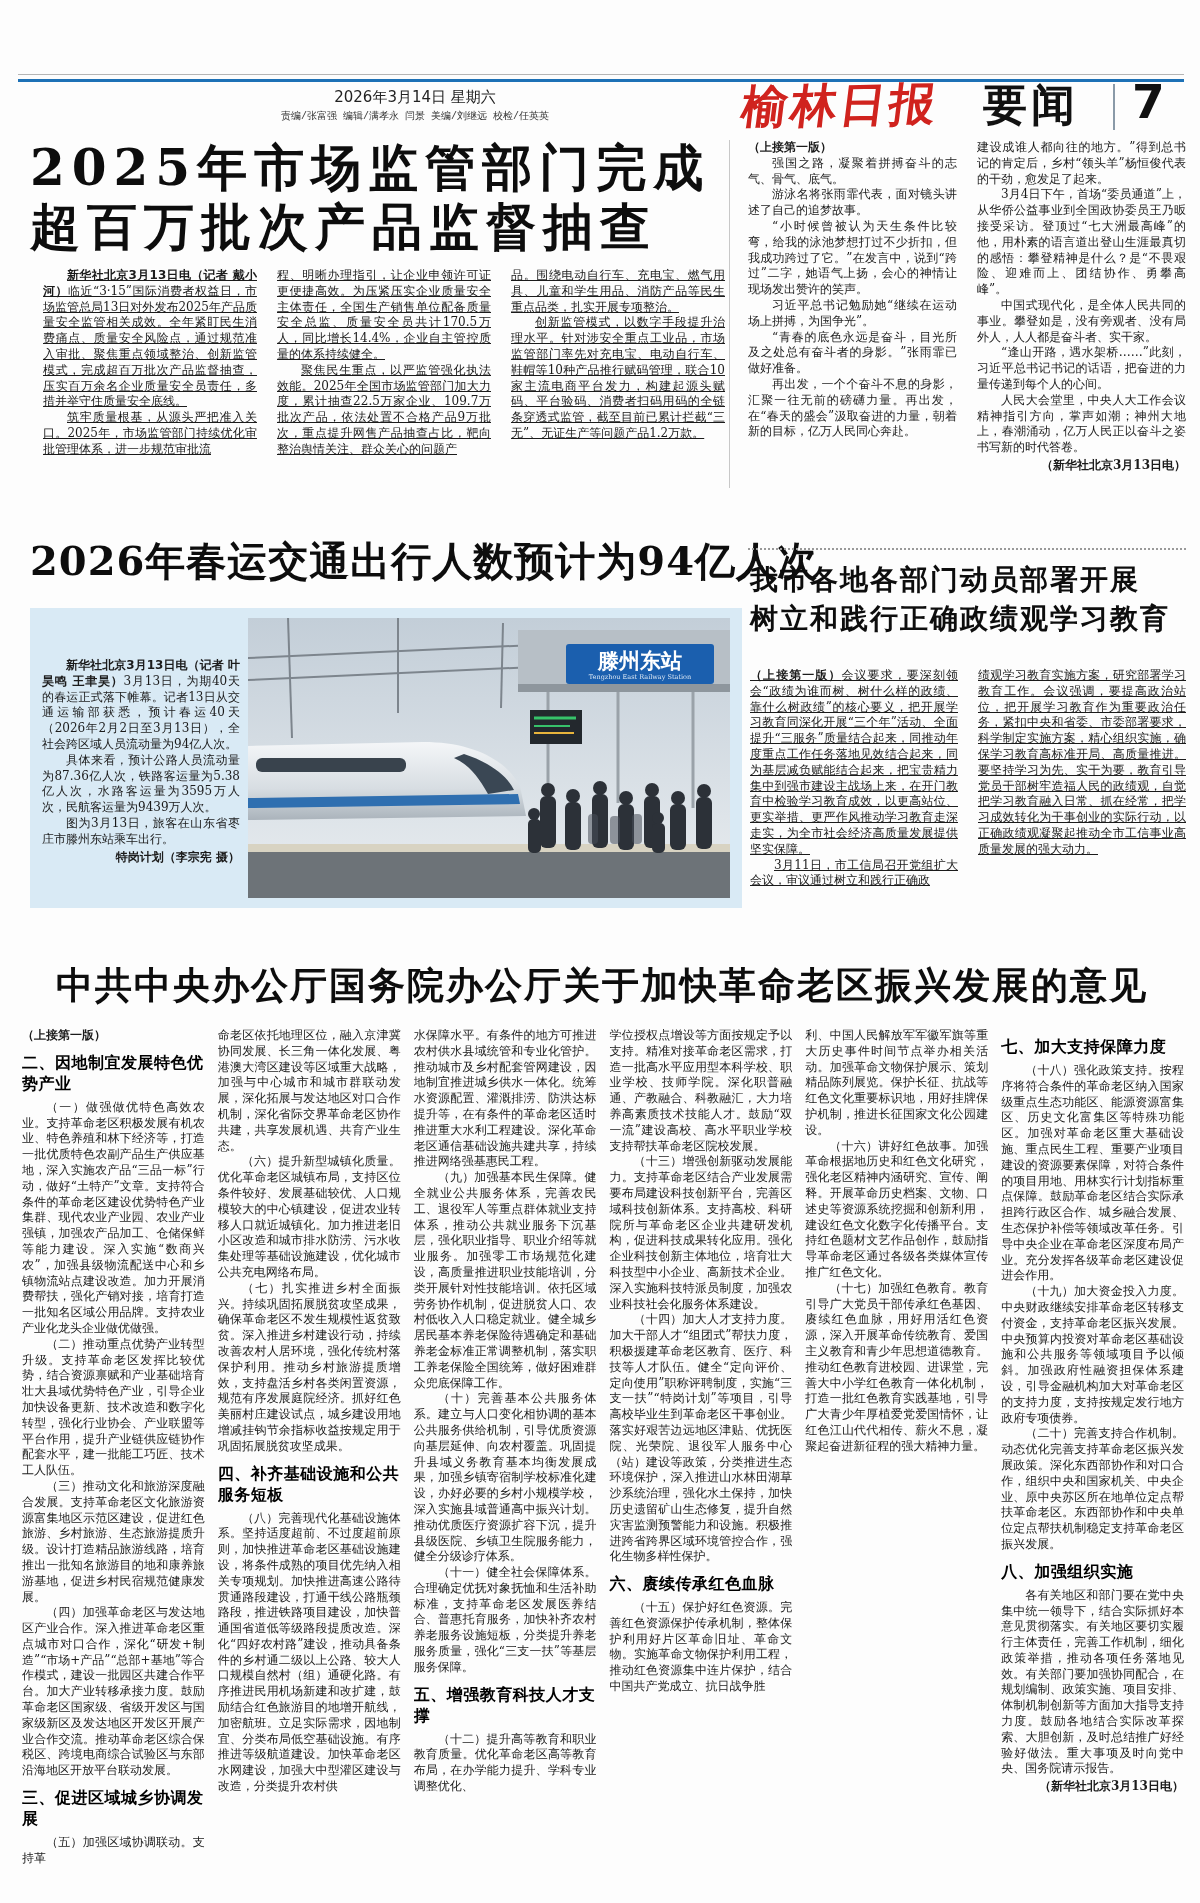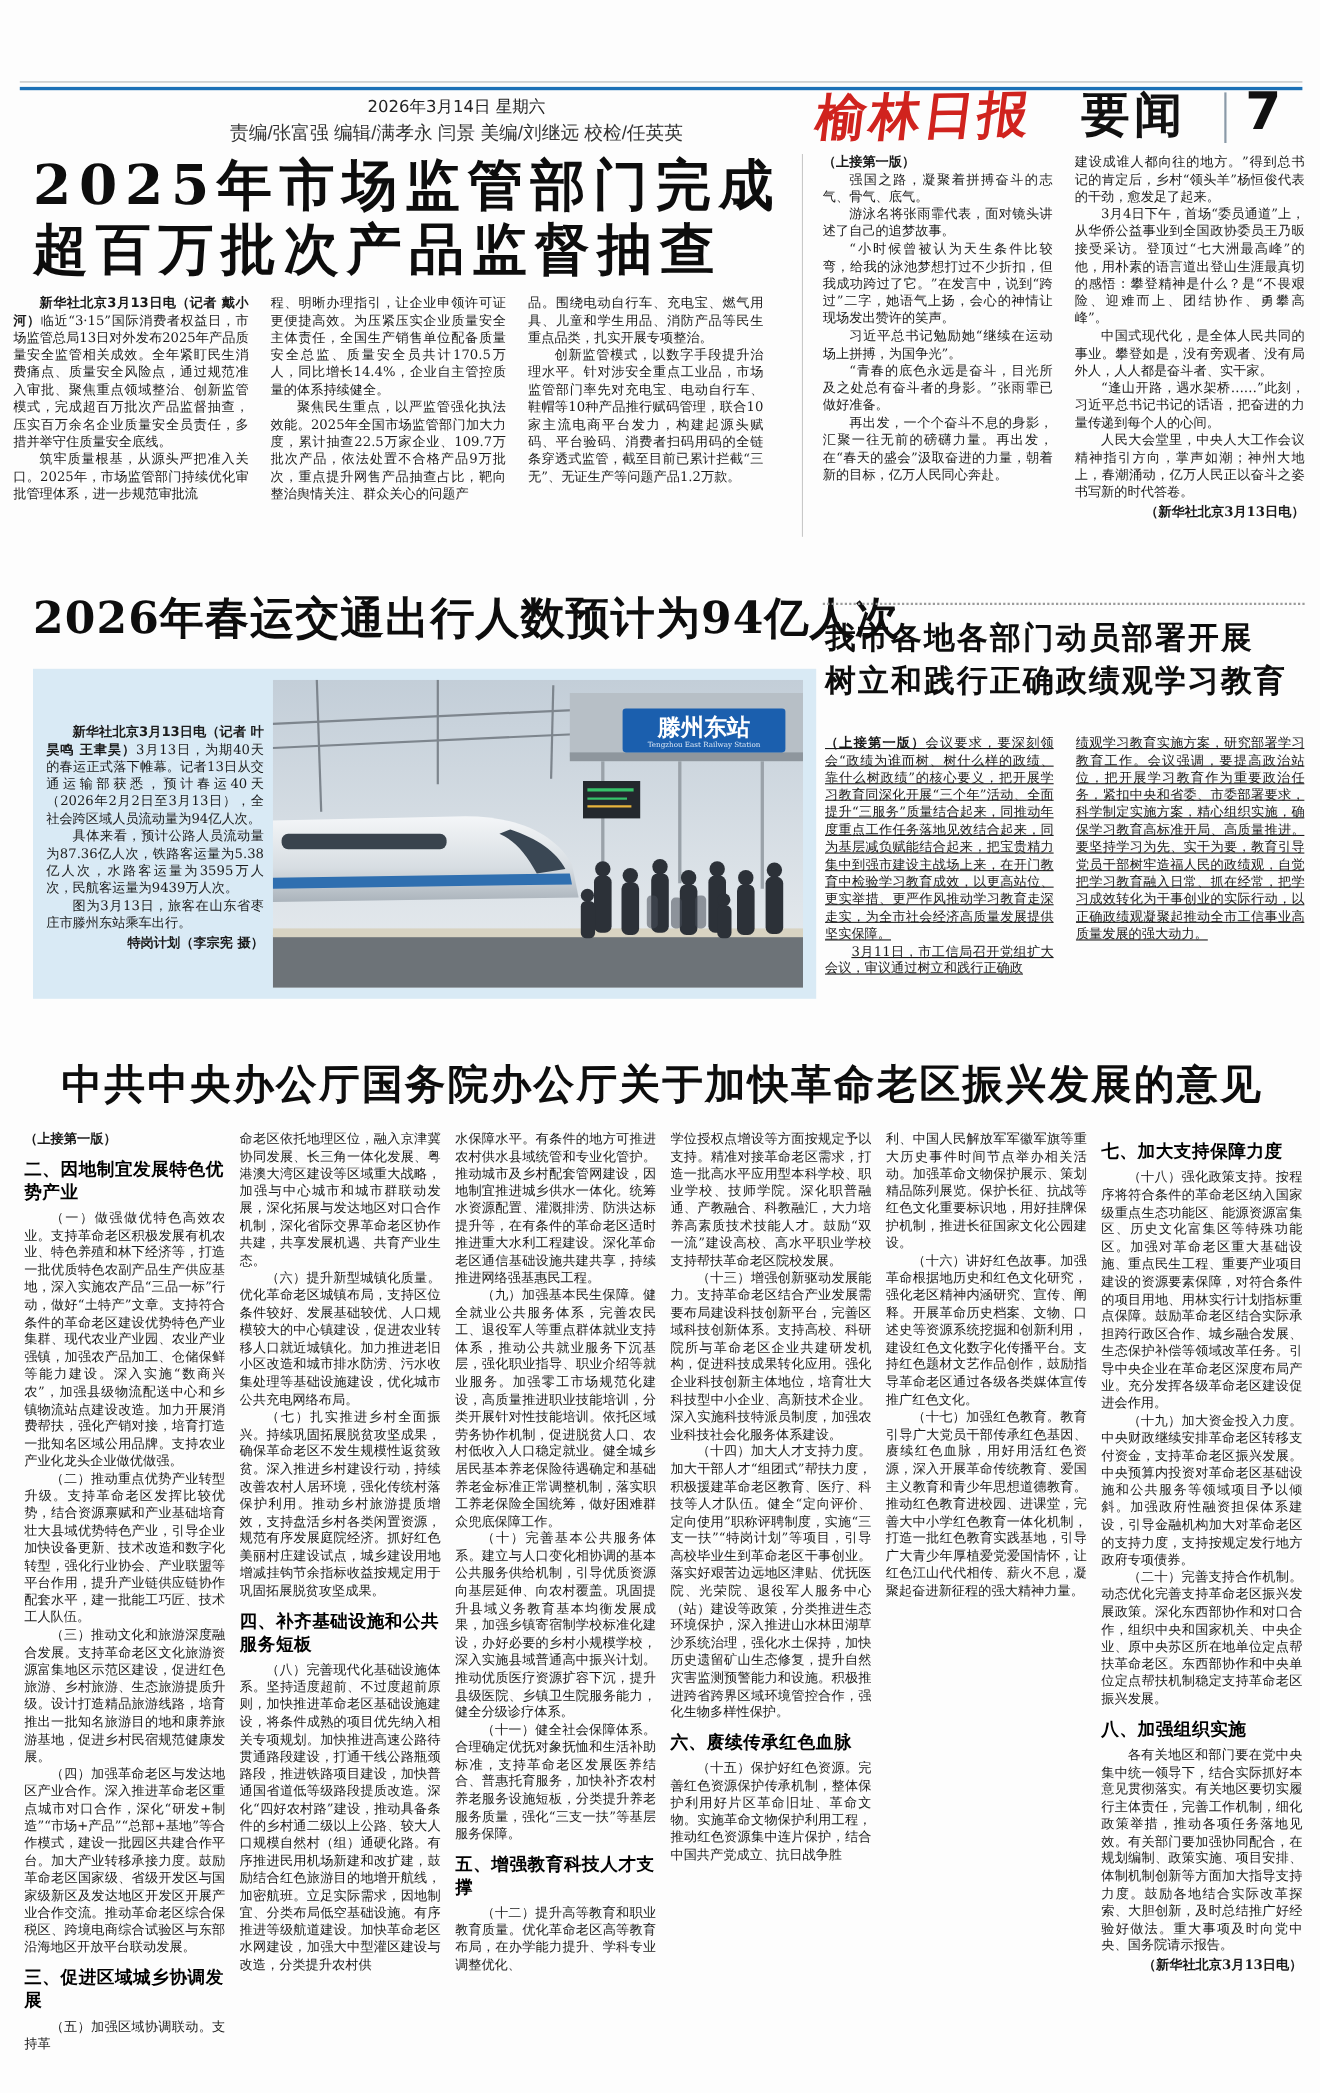--- a/index.html
+++ b/index.html
@@ -4,22 +4,22 @@
 <style>
   html,body{margin:0;padding:0;}
   body{width:1200px;height:1903px;position:relative;background:#fdfdfd;overflow:hidden;
        font-family:"DejaVu Serif","Liberation Serif",serif;color:#1b1b1b;}
   .abs{position:absolute;}
   
   .top-hairline{left:18px;top:74px;width:1166px;height:1px;background:#b5b5b5;}
   .top-rule{left:18px;top:79px;width:1166px;height:3px;background:#1d71b6;}
   .hdr-date{left:165px;top:88px;width:500px;text-align:center;font-size:15px;
             font-family:"DejaVu Sans","Liberation Sans",sans-serif;color:#222;}
-  .hdr-credits{left:150px;top:109px;width:530px;text-align:center;font-size:17px;
-            font-family:Liberation Sans, sans-serif;color:#333;}
+  .hdr-credits{left:150px;top:109px;width:530px;text-align:center;font-size:10px;
+            font-family:Liberation Mono, monospace;color:#333;}
   .masthead{left:742px;top:80px;font-size:46px;font-weight:bold;color:#d0231e;
             transform:skewX(-8deg) rotate(-1deg);letter-spacing:3px;line-height:50px;}
   .section-label{left:983px;top:80px;font-size:44px;font-weight:900;letter-spacing:4px;
             font-family:Liberation Sans, sans-serif;color:#111;line-height:50px;}
   .pg-divider{left:1113px;top:84px;width:2px;height:46px;background:#8a9aa8;}
   .pg-num{left:1132px;top:76px;font-size:47px;font-weight:bold;line-height:52px;
             font-family:"DejaVu Sans","Liberation Sans",sans-serif;color:#111;}
   
   .h-market{left:30px;top:138px;width:682px;font-weight:bold;
             font-size:50px;line-height:59px;letter-spacing:7px;color:#0d0d0d;}
@@ -32,21 +32,21 @@
   
   .cols{display:flex;}
   .ncol{flex:1;min-width:0;overflow:hidden;}
   .para,.cont{font-size:12px;line-height:15.8px;text-align:justify;margin:0;}
   .para{text-indent:2em;}
   .cont{text-indent:0;}
   .credit{font-size:12px;line-height:15.8px;margin:2px 0 0;text-align:right;font-weight:bold;}
   .para b,.cont b{font-family:"DejaVu Sans","Liberation Sans",sans-serif;font-weight:bold;}
   .sec-h{font-family:"DejaVu Sans","Liberation Sans",sans-serif;font-weight:bold;
          font-size:16px;line-height:21px;margin:8px 0 6px;letter-spacing:0.5px;color:#000;}
-  .market-cols{left:12px;top:268px;width:682px;height:240px;gap:20px;}
+  .market-cols{left:43px;top:268px;width:682px;height:240px;gap:20px;text-decoration:underline;}
   .jump-cols{left:748px;top:140px;width:438px;height:352px;gap:20px;}
   .vrule{left:729px;top:140px;width:1px;height:348px;background:#c8c8c8;}
   .dotted-rule{left:748px;top:548px;width:438px;border-top:2px dotted #9a9a9a;height:0;}
   .study-cols{left:750px;top:668px;width:436px;height:294px;gap:20px;text-decoration:underline;}
   .opinion-cols{left:22px;top:1028px;width:1162px;height:866px;gap:13px;}
   
   .chunyun-box{left:30px;top:608px;width:712px;height:300px;background:#d9eaf5;}
   .cy-text{left:42px;top:658px;width:198px;}
   .photo-frame{left:248px;top:618px;width:482px;height:280px;}
 </style>

